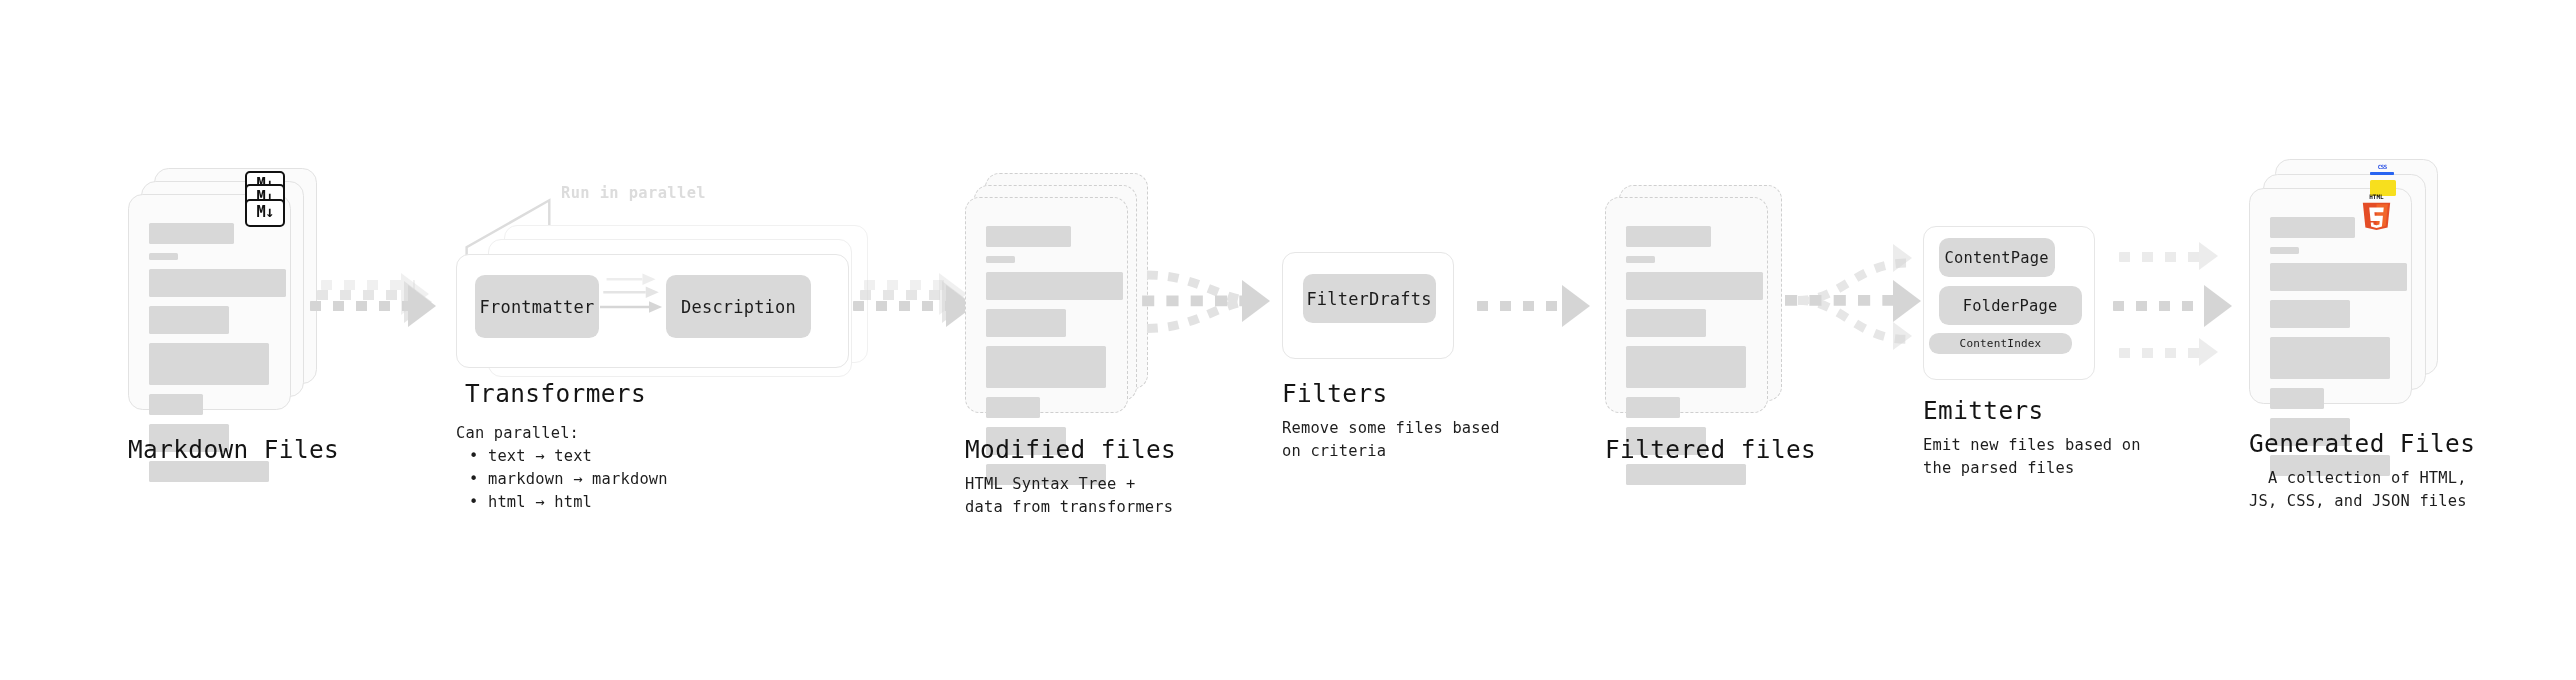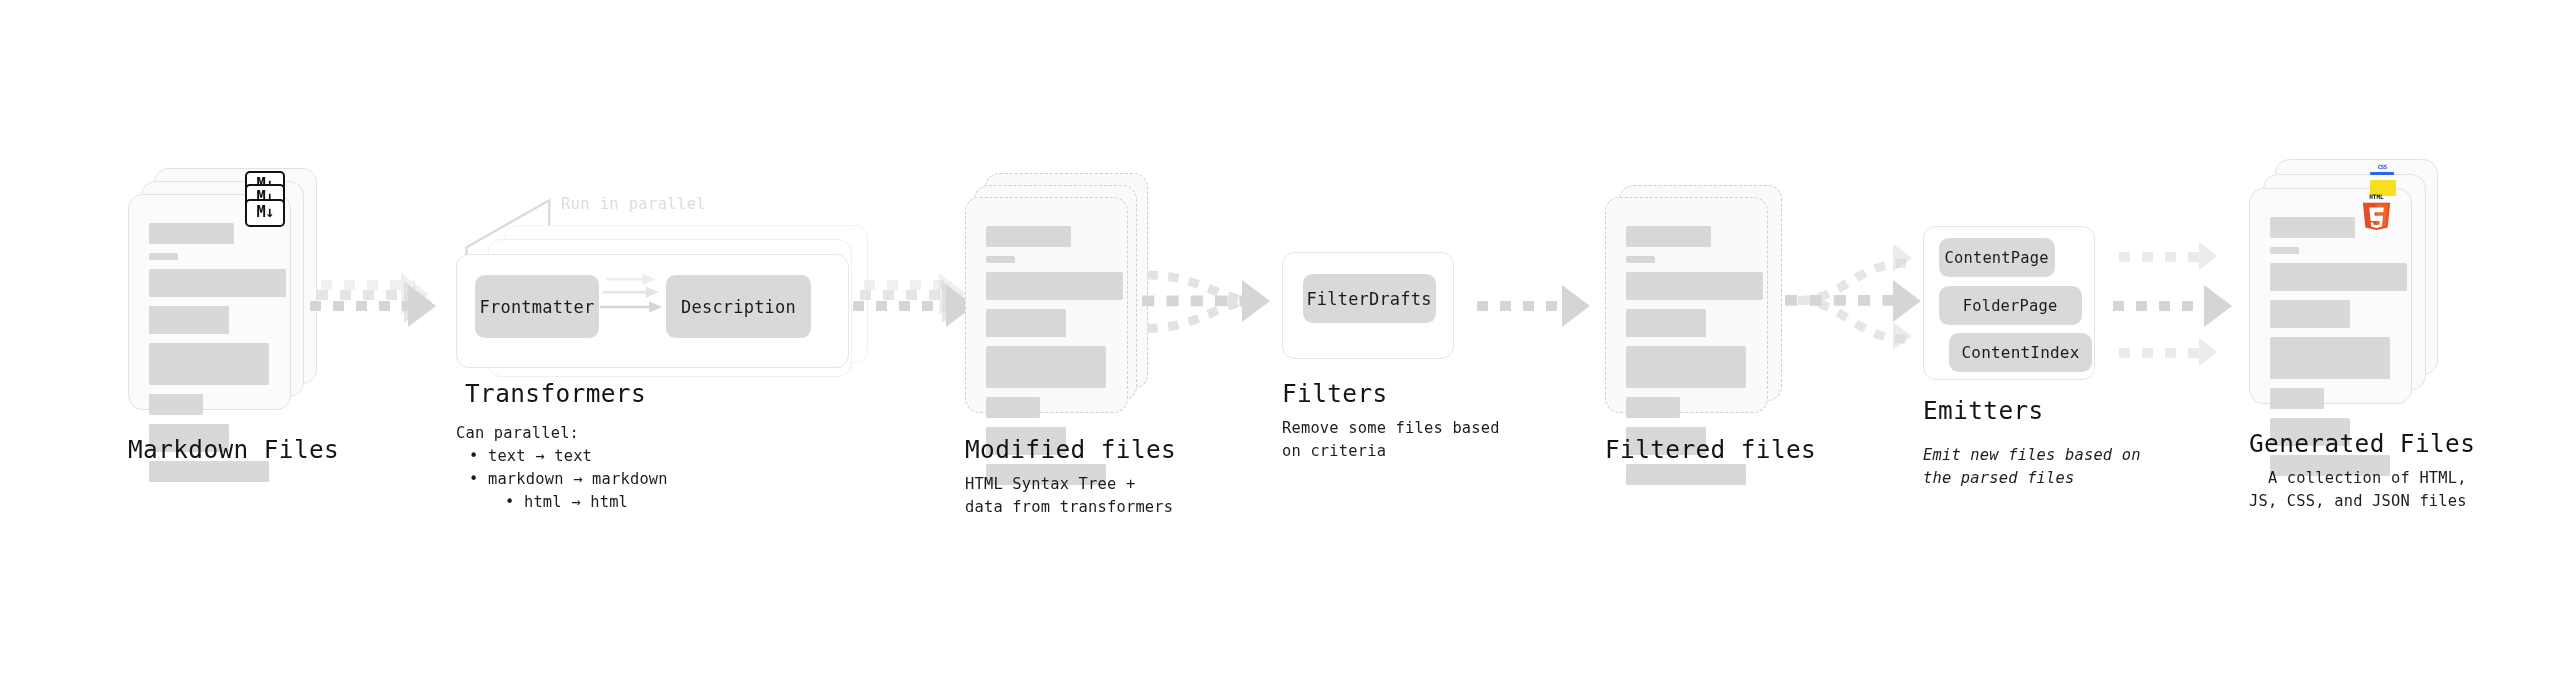--- a/index.html
+++ b/index.html
@@ -104,21 +104,21 @@
     <div class="dhead" style="left:91px;top:-28px;opacity:.35;"></div>
     <div class="dhead" style="left:94px;top:-20.3px;opacity:.6;"></div>
     <div class="dhead" style="left:98px;top:-16.3px;opacity:1;"></div>
   </div>
 
   <div class="node">
 
     <svg class="conn" style="left:465px;top:192px;" width="154" height="96" viewBox="0 0 190 118">
       <path d="M 2 116 L 2 68 L 104 10 L 104 56" fill="none" stroke="#dcdcdc" stroke-width="3"></path>
     </svg>
-    <div class="pllabel" style="left:561px;top:195px;">Run in parallel</div>
+    <div class="pllabel" style="left:561px;top:184px;font-weight:bold;">Run in parallel</div>
 
     <div class="pbox" style="left:504px;top:225px;width:364px;height:138px;border-color:#f1f1f1;">
       <div class="pill" style="left:23px;top:18px;width:122px;height:62px;background:#ececec;color:transparent;">Frontmatter</div>
       <div class="pill" style="left:206px;top:18px;width:122px;height:62px;background:#ececec;color:transparent;">Description</div>
     </div>
 
     <div class="pbox" style="left:488px;top:239px;width:364px;height:138px;border-color:#efefef;">
       <div class="pill" style="left:23px;top:18px;width:122px;height:62px;background:#e6e6e6;color:transparent;">Frontmatter</div>
       <div class="pill" style="left:206px;top:18px;width:122px;height:62px;background:#e6e6e6;color:transparent;">Description</div>
     </div>
@@ -140,21 +140,21 @@
       </g>
     </svg>
 
     <div class="pill" style="left:475px;top:275px;width:124px;height:63px;">Frontmatter</div>
     <div class="pill" style="left:666px;top:275px;width:145px;height:63px;">Description</div>
 
     <div class="title" style="left:465px;top:379px;">Transformers</div>
     <div class="sub" style="left:456px;top:422px;">Can parallel:</div>
     <div class="sub" style="left:469px;top:445px;">• text → text</div>
     <div class="sub" style="left:469px;top:468px;text-align:right;">• markdown → markdown</div>
-    <div class="sub" style="left:469px;top:491px;margin-left:36px;">• html → html</div>
+    <div class="sub" style="left:469px;top:491px;">• html → html</div>
   </div>
 
   <div class="darrow" style="left:853px;top:301px;width:124px;">
     <div class="dline" style="left:11.4px;top:-21px;width:89px;opacity:.35;"></div>
     <div class="dline" style="left:6.5px;top:-10.6px;width:94px;opacity:.6;"></div>
     <div class="dline" style="left:0px;top:0px;width:101px;opacity:1;"></div>
     <div class="dhead" style="left:86px;top:-28px;opacity:.35;"></div>
     <div class="dhead" style="left:89px;top:-20.3px;opacity:.6;"></div>
     <div class="dhead" style="left:93px;top:-16.3px;opacity:1;"></div>
   </div>
@@ -227,24 +227,24 @@
     </svg>
     <div class="dhead" style="left:1893px;top:244px;border-width:14.6px 0 14.6px 19.5px;opacity:.45;"></div>
     <div class="dhead" style="left:1893px;top:280px;opacity:1;"></div>
     <div class="dhead" style="left:1893px;top:322px;border-width:14.6px 0 14.6px 19.5px;opacity:.45;"></div>
   </div>
 
   <div class="node">
     <div class="pbox" style="left:1923px;top:226px;width:172px;height:154px;">
       <div class="pill" style="left:14.6px;top:11.4px;width:116px;height:39px;font-size:15.4px;">ContentPage</div>
       <div class="pill" style="left:14.6px;top:59px;width:143px;height:39px;font-size:15.4px;">FolderPage</div>
-      <div class="pill" style="left:25px;top:106px;width:143px;height:39px;font-size:16px;">ContentIndex</div>
+      <div class="pill" style="left:5px;top:106px;width:143px;height:21px;font-size:11px;">ContentIndex</div>
     </div>
     <div class="title" style="left:1923px;top:396px;">Emitters</div>
-    <div class="sub" style="left:1923px;top:444px;font-style:italic;">Emit new files based on
+    <div class="sub" style="left:1923px;top:434px;">Emit new files based on
 the parsed files</div>
   </div>
 
   <div class="node">
     <div class="darrow" style="left:2119px;top:252px;width:122px;">
       <div class="dline" style="left:0;top:0;width:85px;opacity:.45;"></div>
       <div class="dhead" style="left:80px;top:-9.8px;border-width:14.6px 0 14.6px 19.5px;opacity:.45;"></div>
     </div>
     <div class="darrow" style="left:2113px;top:301px;width:130px;">
       <div class="dline" style="left:0;top:0;width:96px;opacity:1;"></div>

